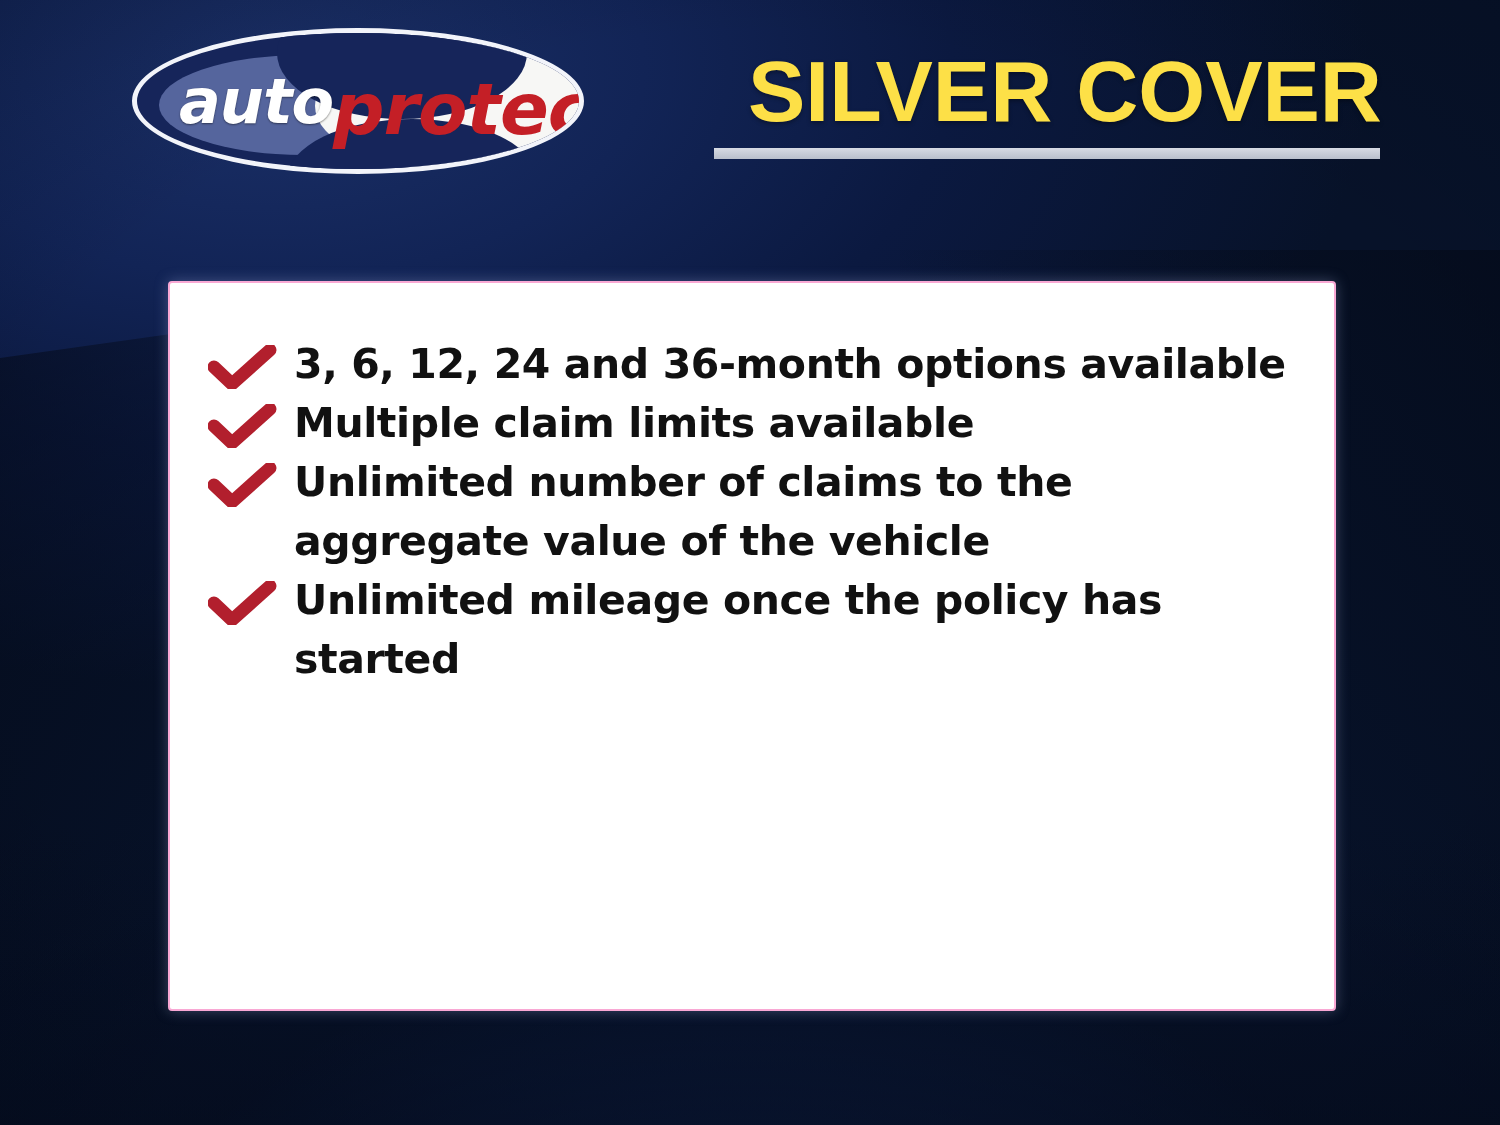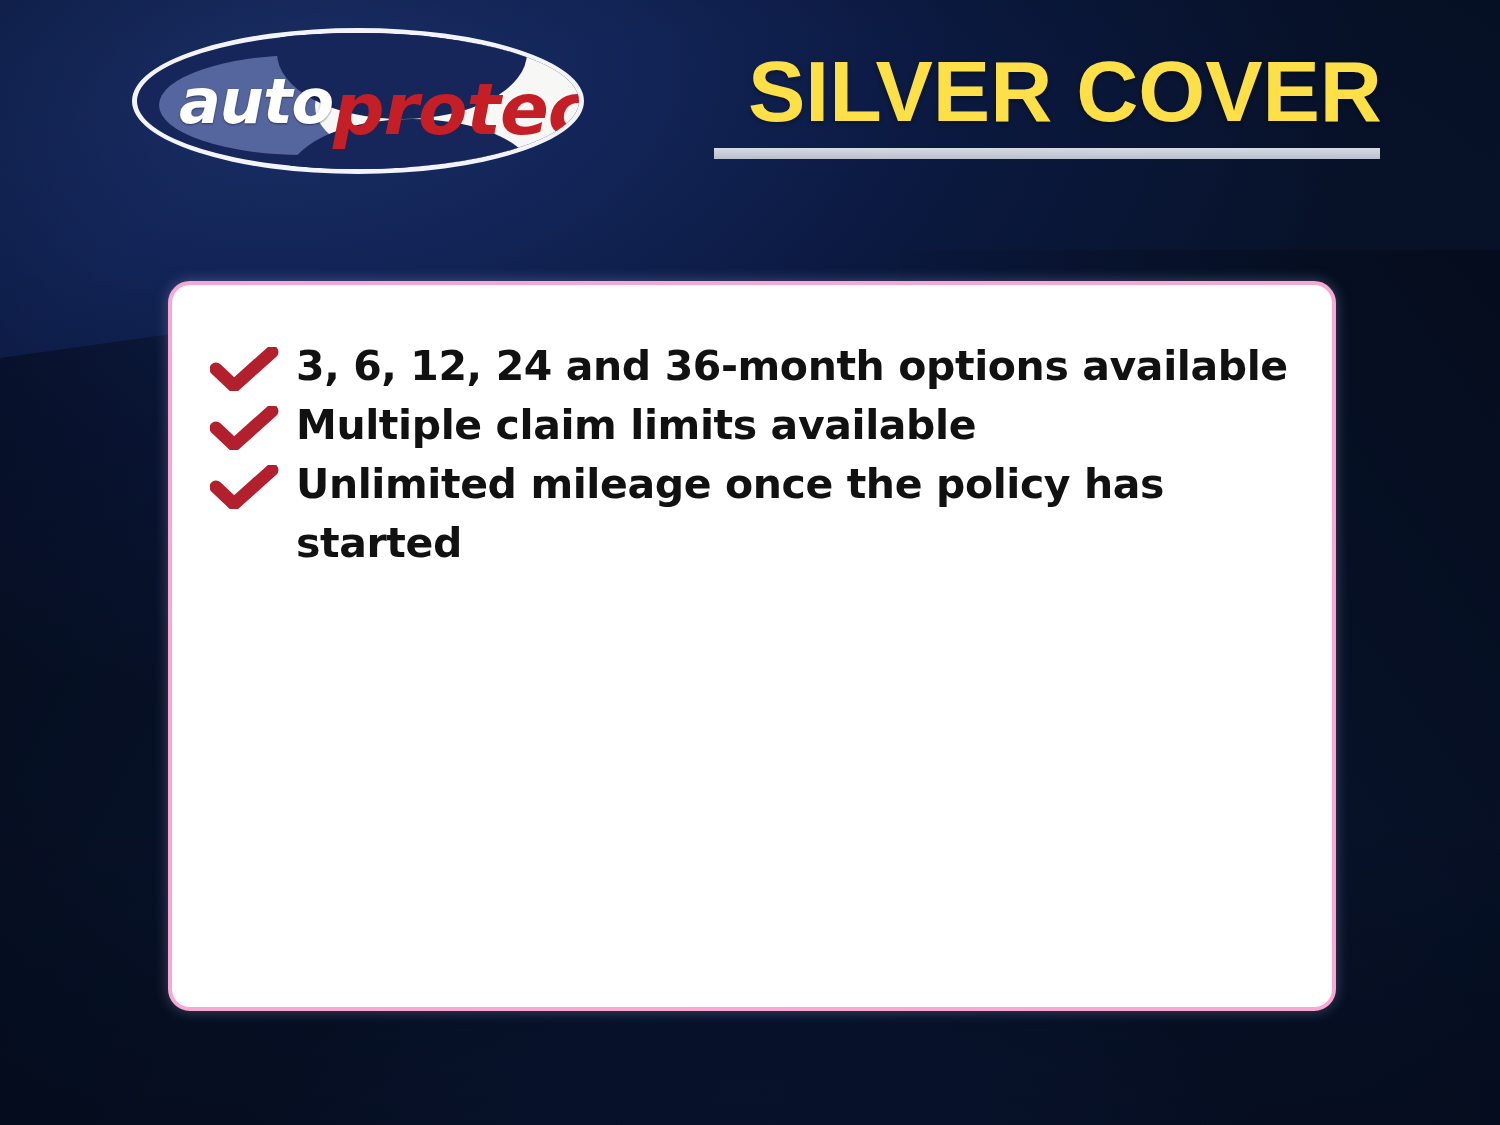--- a/index.html
+++ b/index.html
@@ -170,22 +170,22 @@
     width: 666px; height: 11px;
     background: linear-gradient(to bottom, #d7dbe4 0%, #b9bfcc 100%);
   }
 
   
   .card {
     position: absolute;
     left: 168px; top: 281px;
     width: 1168px; height: 730px;
     background: #ffffff;
-    border-radius: 22px;
-    border: 4px solid #f9a8d4;
+    border-radius: 4px;
+    border: 2px solid #f9a8d4;
     box-shadow: 0 0 14px rgba(160,175,220,0.35);
     box-sizing: border-box;
     overflow: hidden;
   }
 
   .bullet-list {
     position: absolute;
     left: 32px; top: 52px;
     width: 1100px;
   }
@@ -255,20 +255,28 @@
 
       <div class="bullet-row">
         <span class="check">
           <svg width="70" height="44" viewBox="0 0 70 44" aria-hidden="true">
             <path d="M6 22 L24 39 L62 5" fill="none" stroke="#b21f2d" stroke-width="13" stroke-linecap="round" stroke-linejoin="round"></path>
           </svg>
         </span>
         <span class="bullet-text">Multiple claim limits available</span>
       </div>
 
+      <div class="bullet-row">
+        <span class="check">
+          <svg width="70" height="44" viewBox="0 0 70 44" aria-hidden="true">
+            <path d="M6 22 L24 39 L62 5" fill="none" stroke="#b21f2d" stroke-width="13" stroke-linecap="round" stroke-linejoin="round"></path>
+          </svg>
+        </span>
+        <span class="bullet-text">Unlimited number of claims to the aggregate value of the vehicle</span>
+      </div>
 
       <div class="bullet-row">
         <span class="check">
           <svg width="70" height="44" viewBox="0 0 70 44" aria-hidden="true">
             <path d="M6 22 L24 39 L62 5" fill="none" stroke="#b21f2d" stroke-width="13" stroke-linecap="round" stroke-linejoin="round"></path>
           </svg>
         </span>
         <span class="bullet-text">Unlimited mileage once the policy has started</span>
       </div>
 

